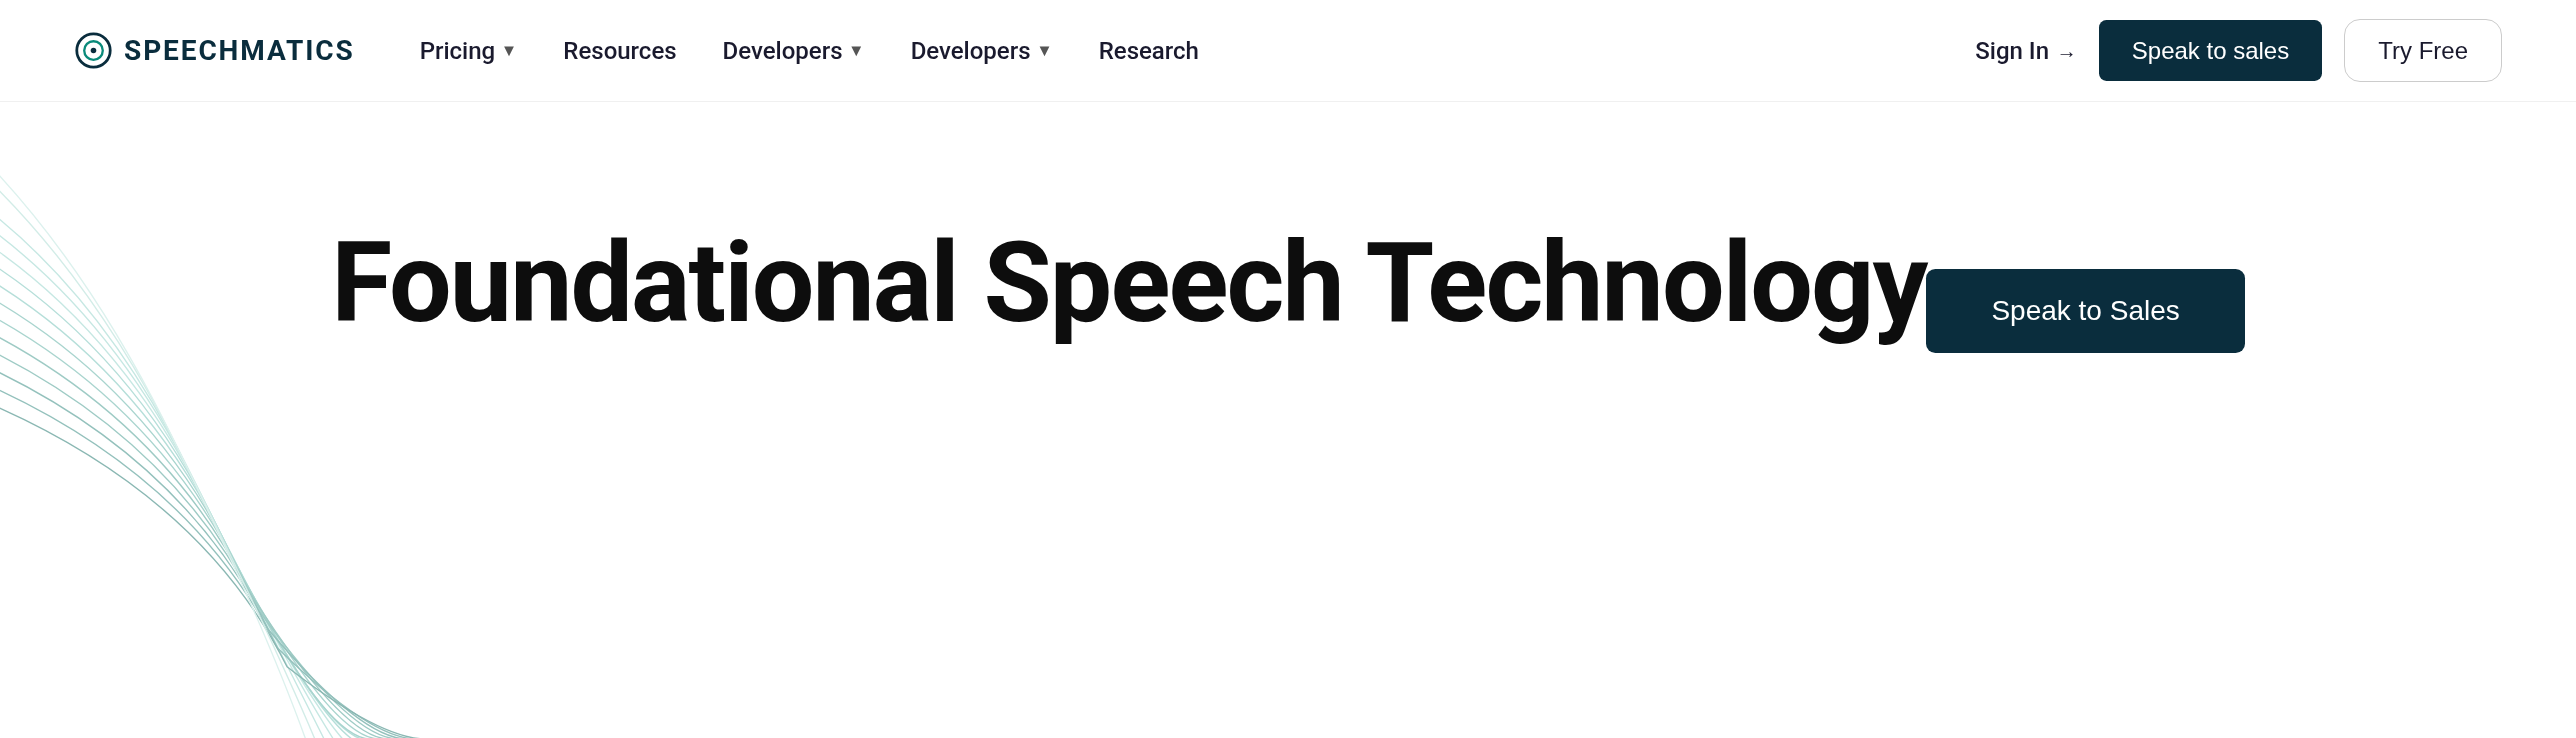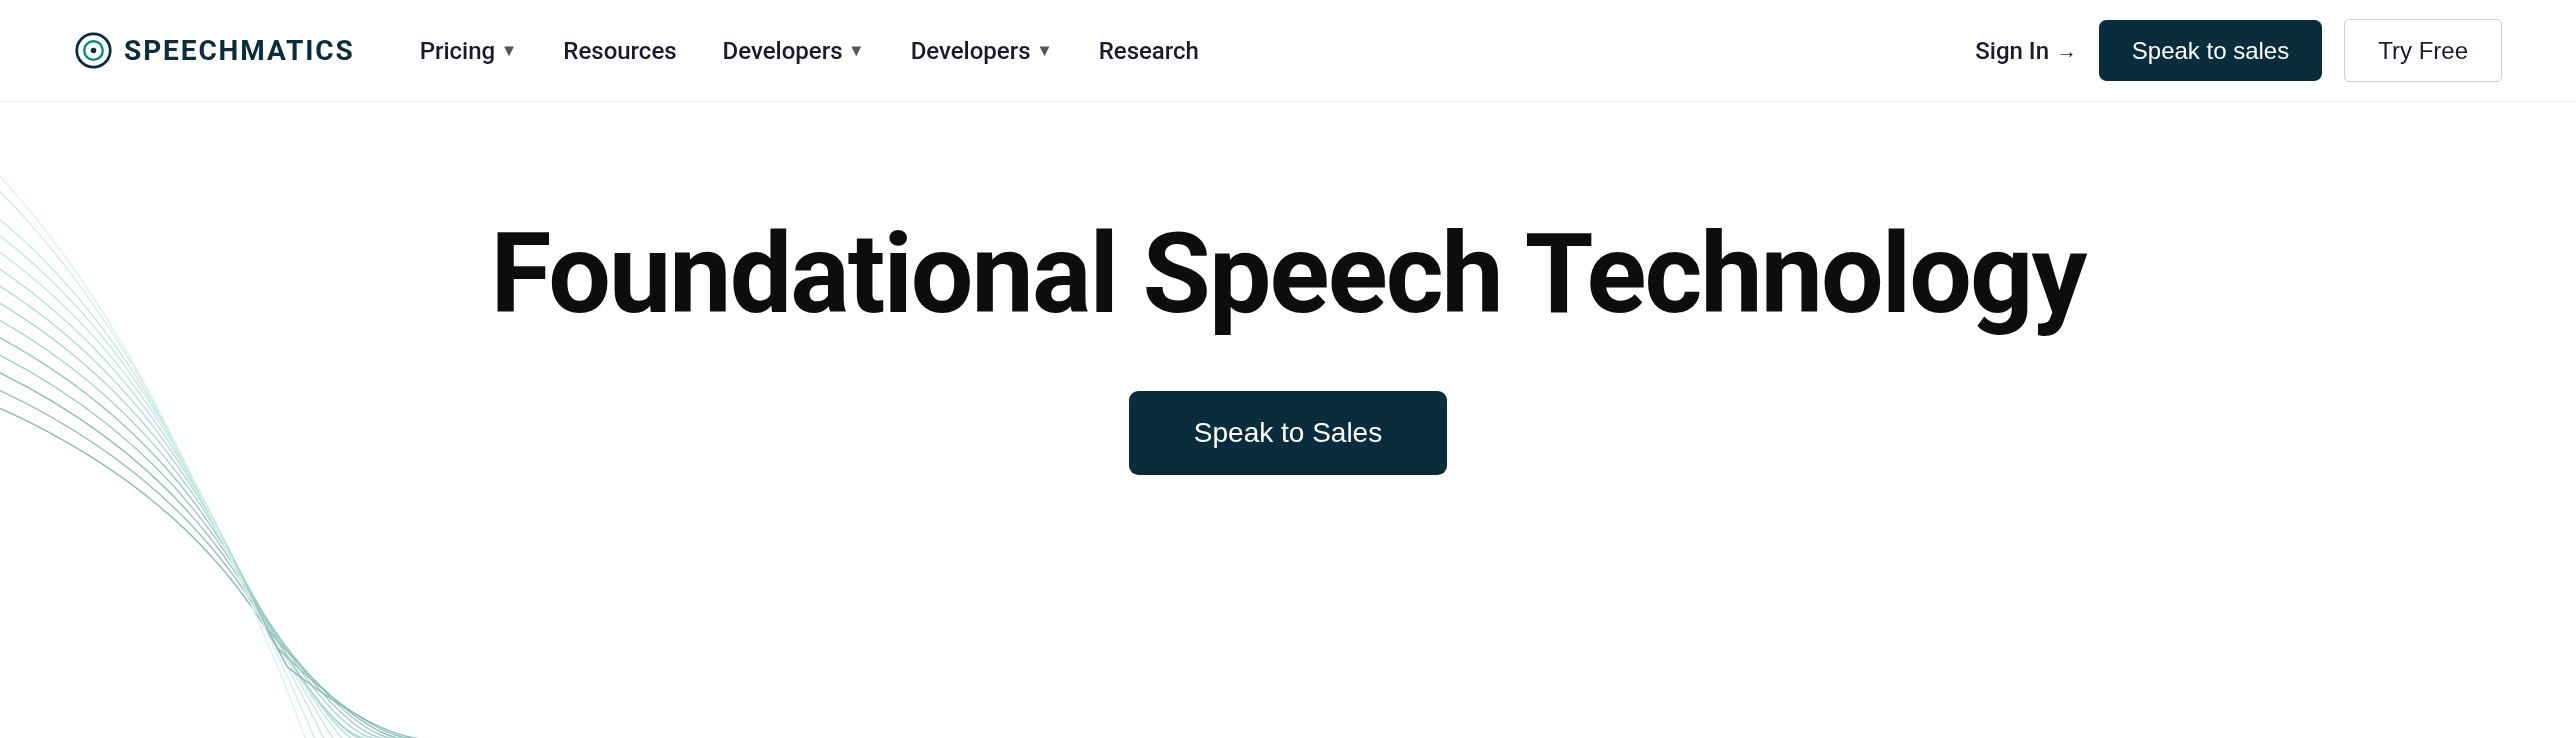--- a/index.html
+++ b/index.html
@@ -117,33 +117,32 @@
       padding: 16.7px 33px;
       font-size: 24px;
       font-weight: 500;
       cursor: pointer;
     }
 
     .btn-try {
       background: #ffffff;
       color: #1a1a2e;
       border: 1.9px solid #cccccc;
-      border-radius: 5px;
+      border-radius: 16px;
       padding: 16.7px 33px;
       font-size: 24px;
       font-weight: 500;
       cursor: pointer;
     }
 
     
     .hero {
       position: relative;
       z-index: 1;
       display: flex;
-      flex-direction: column;
       align-items: center;
       justify-content: center;
       padding-top: 111px;
       text-align: center;
     }
 
     .hero-title {
       font-size: 111px;
       font-weight: 700;
       color: #0d0d0d;

